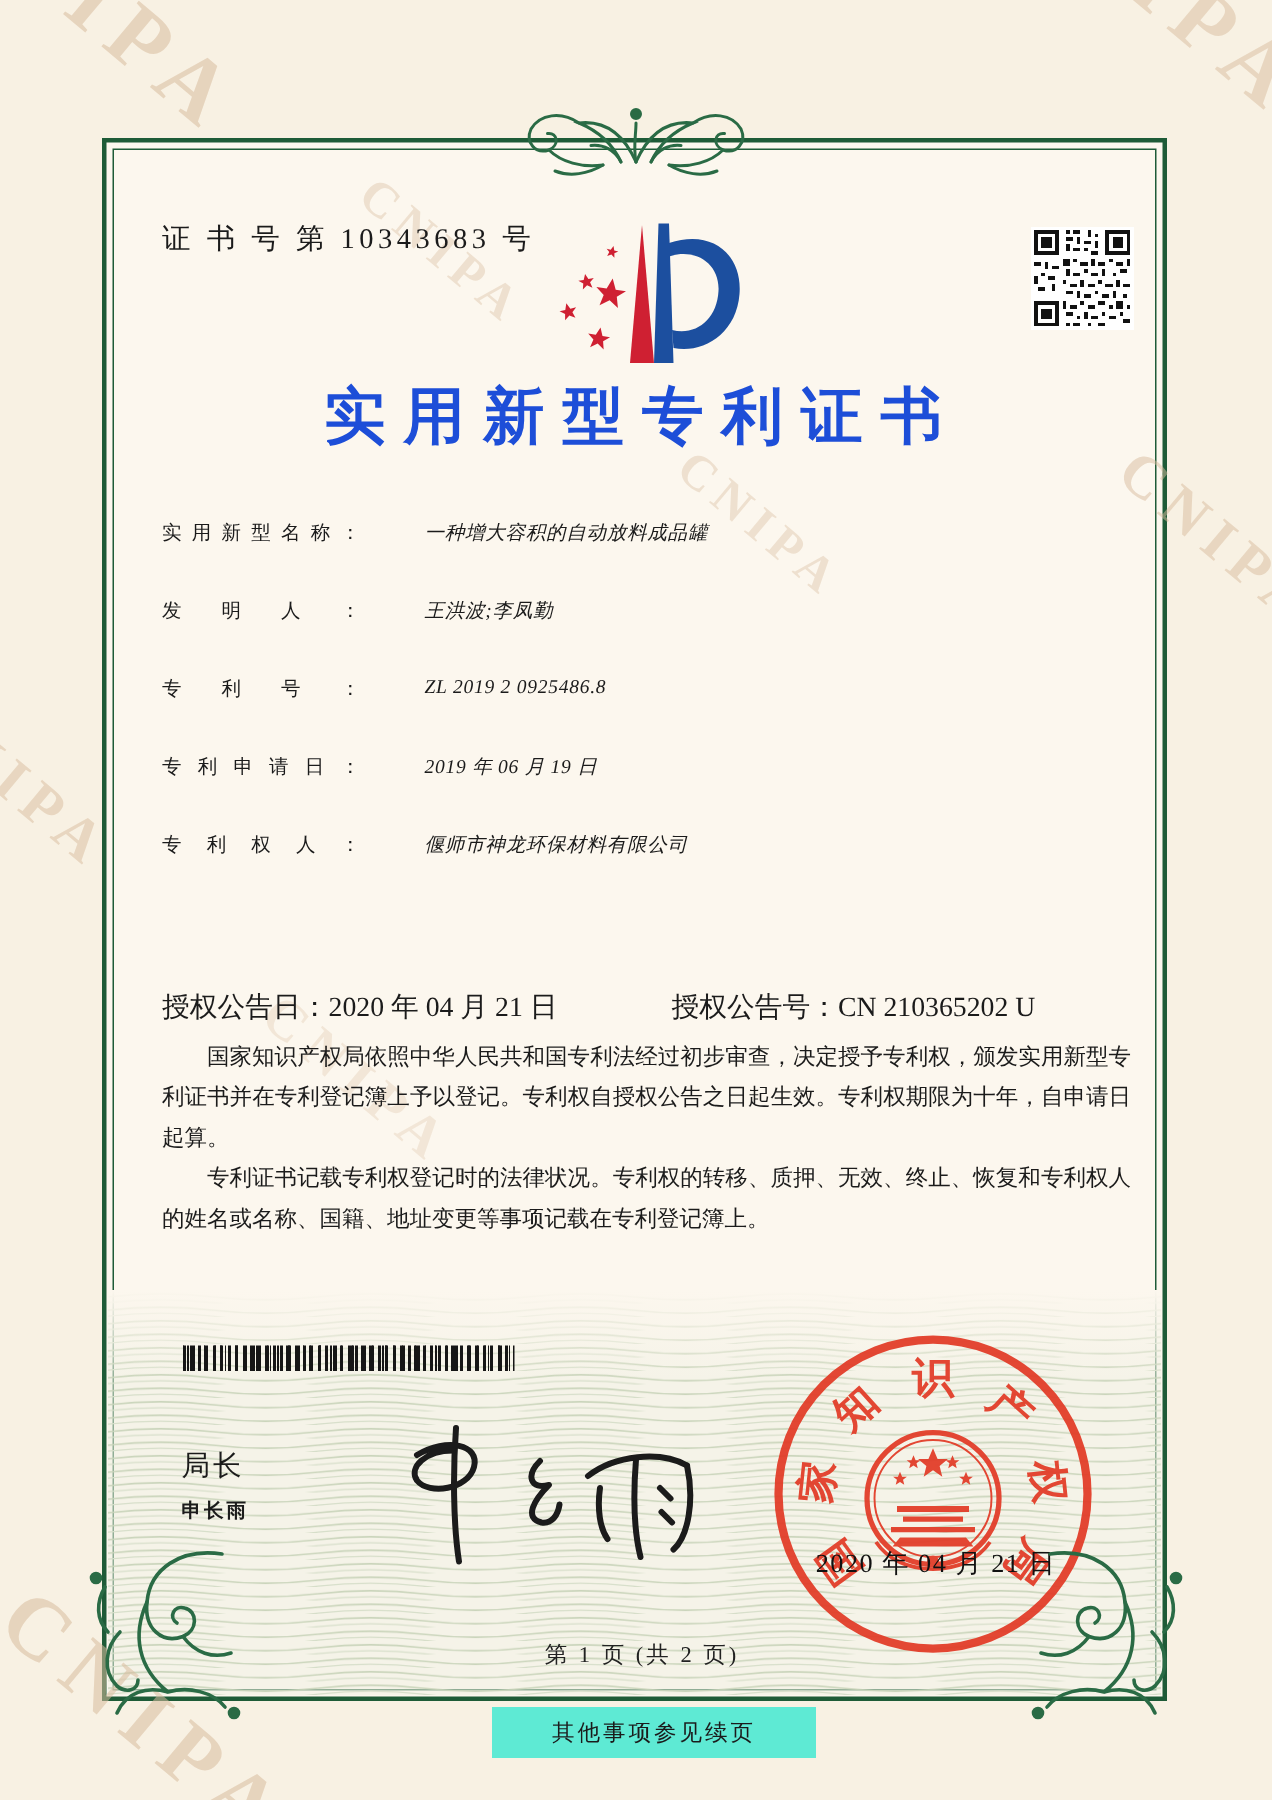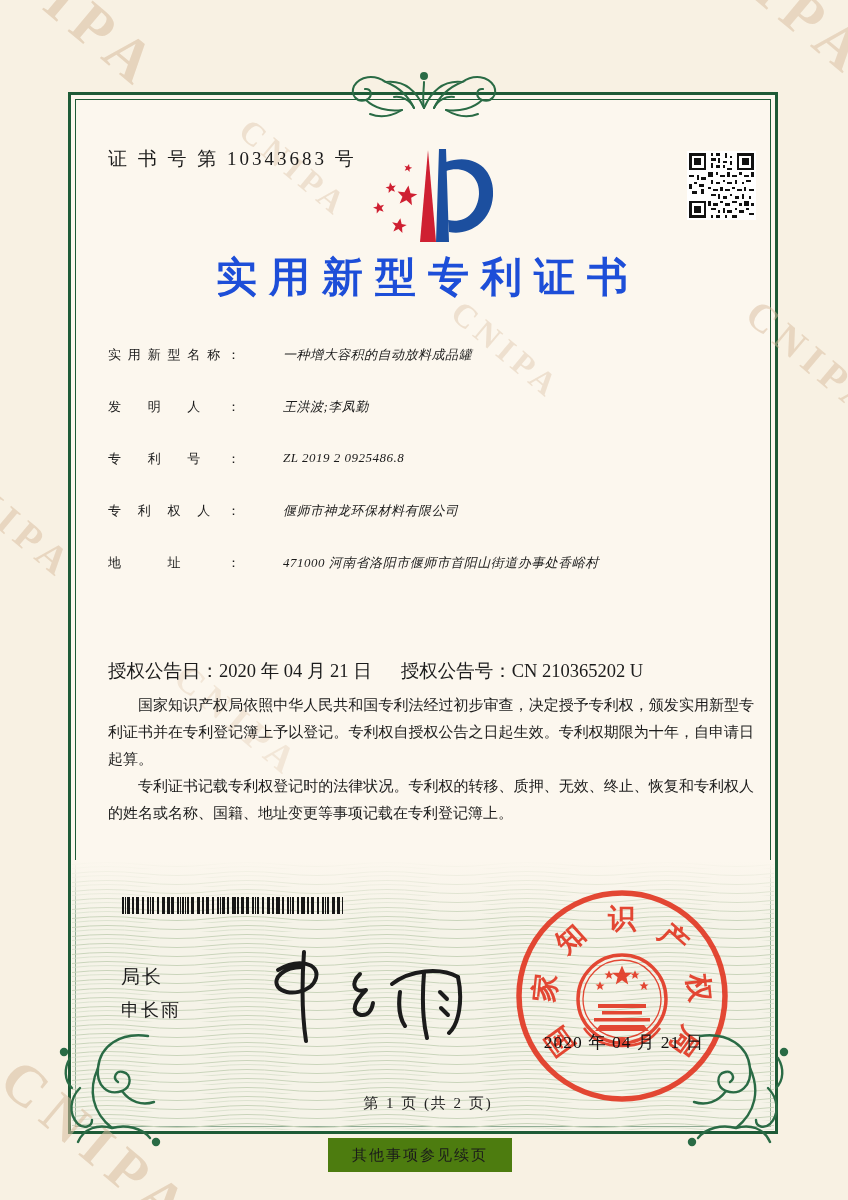--- a/index.html
+++ b/index.html
@@ -29,38 +29,38 @@
   .qr{position:absolute;left:683px;top:151px;}
   .title{position:absolute;left:0;right:0;top:250px;text-align:center;font-size:41px;
          font-weight:bold;letter-spacing:12px;color:#1d4ed8;}
   .fields{position:absolute;left:104px;top:346px;width:648px;}
   .frow{display:flex;align-items:flex-start;height:52px;font-size:13px;gap:41px;}
   .flabel{display:inline-block;width:132px;text-align:justify;text-align-last:justify;
           flex:none;white-space:nowrap;}
   .fvalue{margin-left:2px;letter-spacing:.5px;white-space:nowrap;font-style:italic;}
   .grant-row{position:absolute;left:104px;top:658px;font-size:18.5px;display:flex;align-items:flex-end;}
   .grant-pair{white-space:nowrap;}
-  .grant-pair.second{margin-left:29px;}
+  .grant-pair.second{margin-left:76px;}
   .body-text{position:absolute;left:104px;top:692px;width:646px;font-size:15px;
              line-height:27px;text-align:justify;}
   .body-text p{margin:0;text-indent:2em;}
   .barcode{position:absolute;left:118px;top:897px;width:221px;height:17px;
     background-image:
       repeating-linear-gradient(90deg,#161616 0 2px,rgba(0,0,0,0) 2px 5px),
       repeating-linear-gradient(90deg,#161616 0 1px,rgba(0,0,0,0) 1px 7px),
       repeating-linear-gradient(90deg,rgba(0,0,0,0) 0 3px,#161616 3px 4px,rgba(0,0,0,0) 4px 11px);}
   .signer-title{position:absolute;left:117px;top:964px;font-size:19px;letter-spacing:2px;}
-  .signer-name{position:absolute;left:117px;top:998px;font-size:18px;letter-spacing:2px;}
+  .signer-name{position:absolute;left:117px;top:998px;font-size:13px;letter-spacing:2px;font-weight:bold;}
   .signature{position:absolute;left:238px;top:940px;}
   .seal{position:absolute;left:506px;top:884px;opacity:.93;}
   .seal-date{position:absolute;left:522px;top:1030px;width:196px;text-align:center;
              font-size:17.5px;color:#111;z-index:5;letter-spacing:1px;}
   .page-num{position:absolute;left:0;right:0;top:1094px;text-align:center;font-size:15px;
             letter-spacing:2px;color:#222;}
-  .note-box{position:absolute;left:324px;top:1138px;width:184px;height:34px;background:#4d7c0f;
+  .note-box{position:absolute;left:324px;top:1138px;width:216px;height:34px;background:#5eead4;
             display:flex;align-items:center;justify-content:center;font-size:15px;letter-spacing:2px;}
   .orn-top{position:absolute;left:322px;top:64px;z-index:4;}
   .orn-bl{position:absolute;left:50px;top:1030px;z-index:4;}
   .orn-br{position:absolute;right:50px;top:1030px;z-index:4;transform:scaleX(-1);}
 </style>
 </head>
 <body>
 
 <div class="page">
 
@@ -255,26 +255,26 @@
       </div>
       <div class="frow">
         <span class="flabel">发明人：</span>
         <span class="fvalue">王洪波;李凤勤</span>
       </div>
       <div class="frow">
         <span class="flabel">专利号：</span>
         <span class="fvalue">ZL 2019 2 0925486.8</span>
       </div>
       <div class="frow">
+        <span class="flabel">专利申请日：</span>
+        <span class="fvalue">2019 年 06 月 19 日</span>
+      </div>
+      <div class="frow">
         <span class="flabel">专利权人：</span>
         <span class="fvalue">偃师市神龙环保材料有限公司</span>
-      </div>
-      <div class="frow">
-        <span class="flabel">地址：</span>
-        <span class="fvalue">471000 河南省洛阳市偃师市首阳山街道办事处香峪村</span>
       </div>
     </div>
 
     <div class="grant-row">
       <span class="grant-pair">
         <span>授权公告日：</span><span>2020 年 04 月 21 日</span>
       </span>
       <span class="grant-pair second">
         <span>授权公告号：</span><span>CN 210365202 U</span>
       </span>

